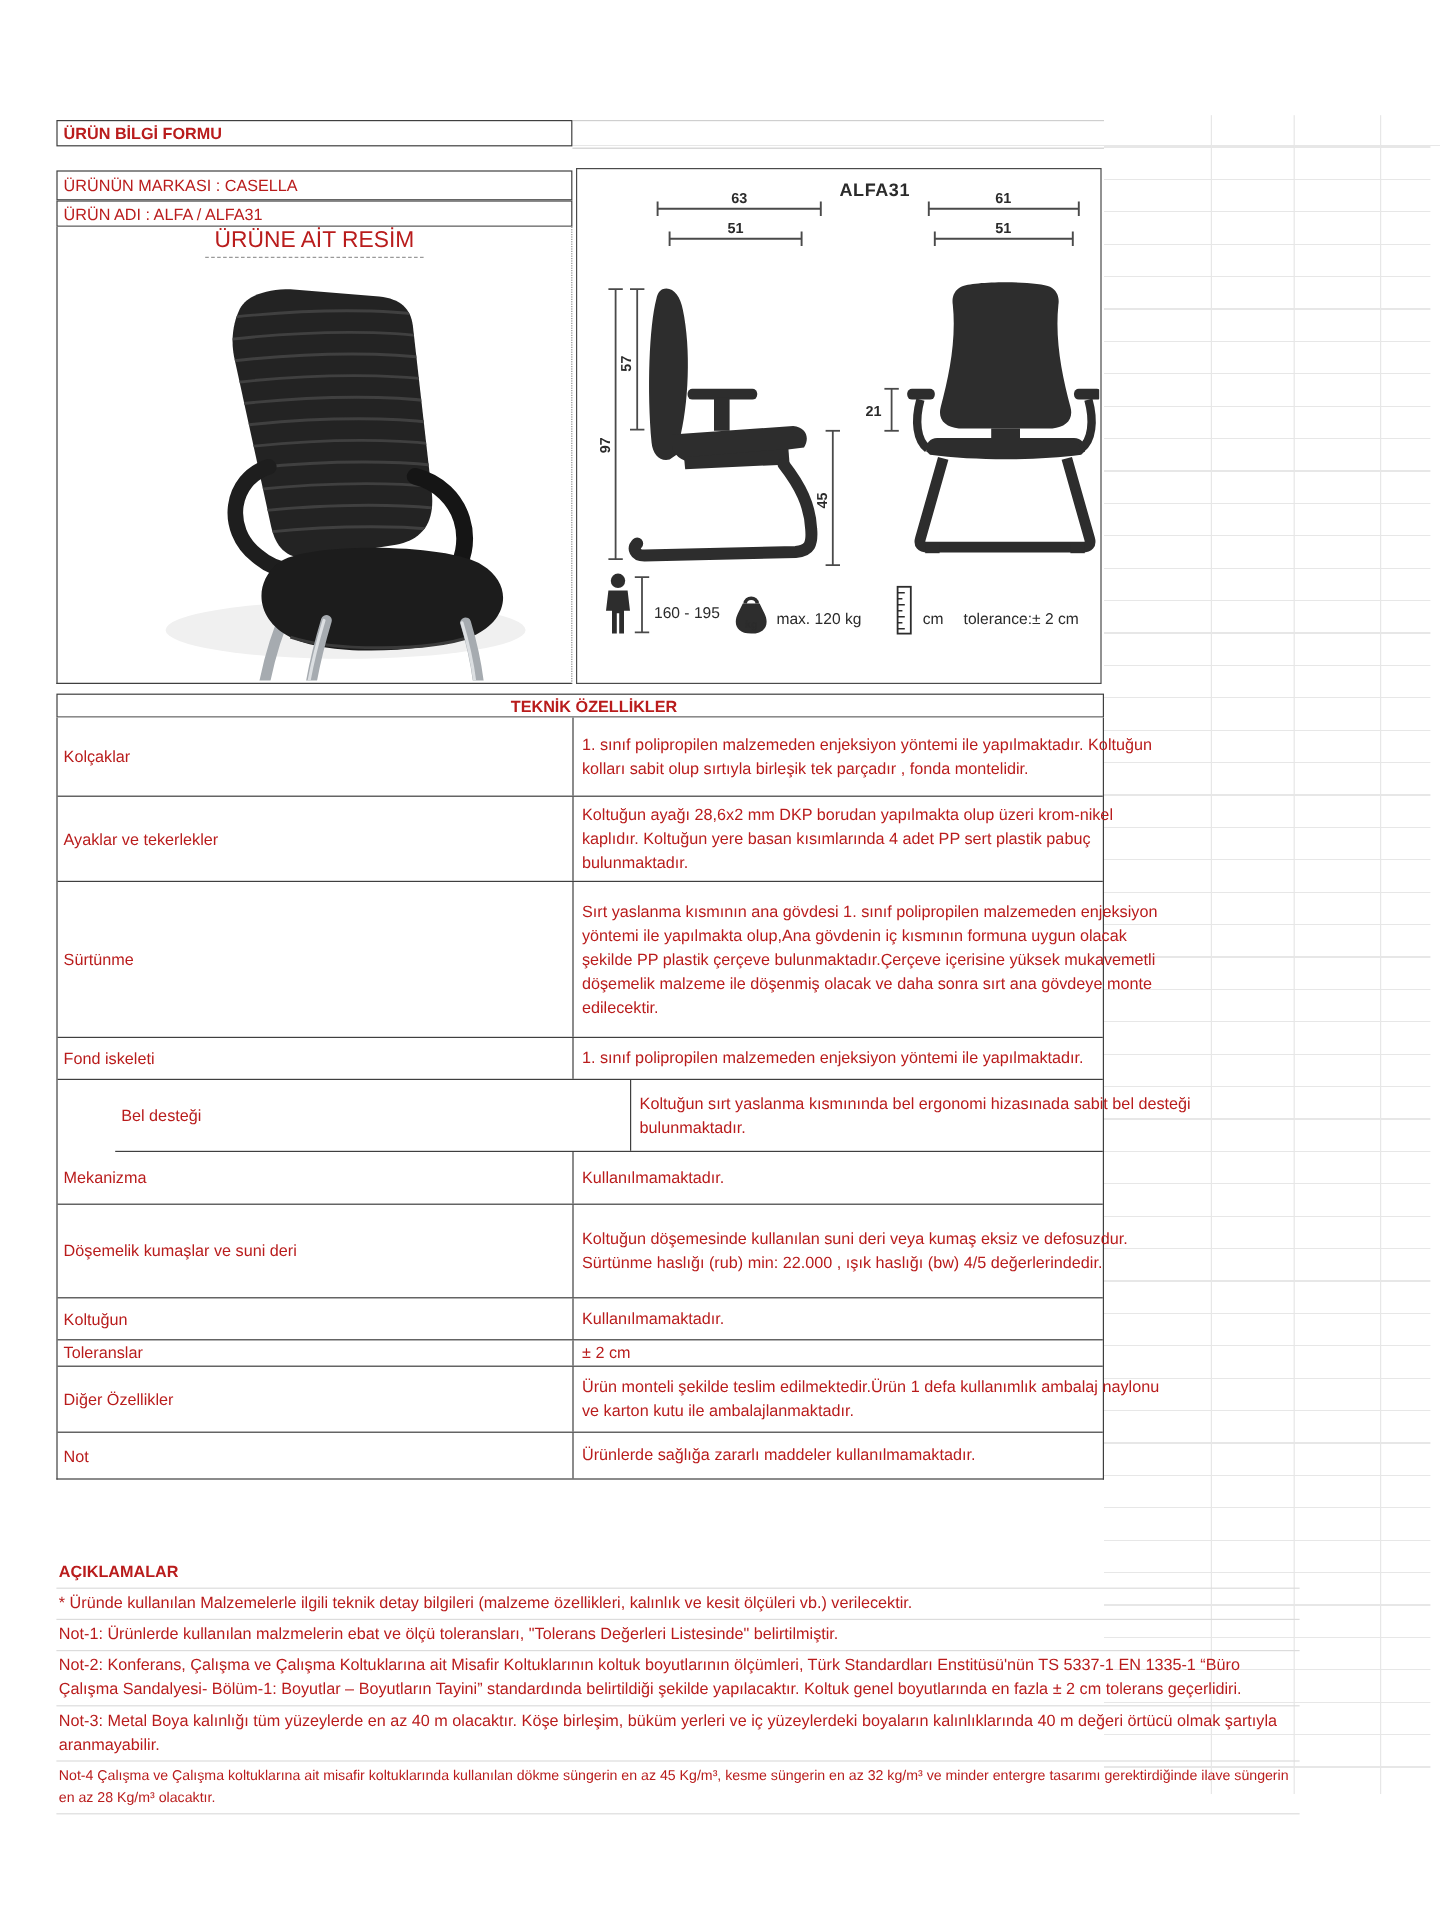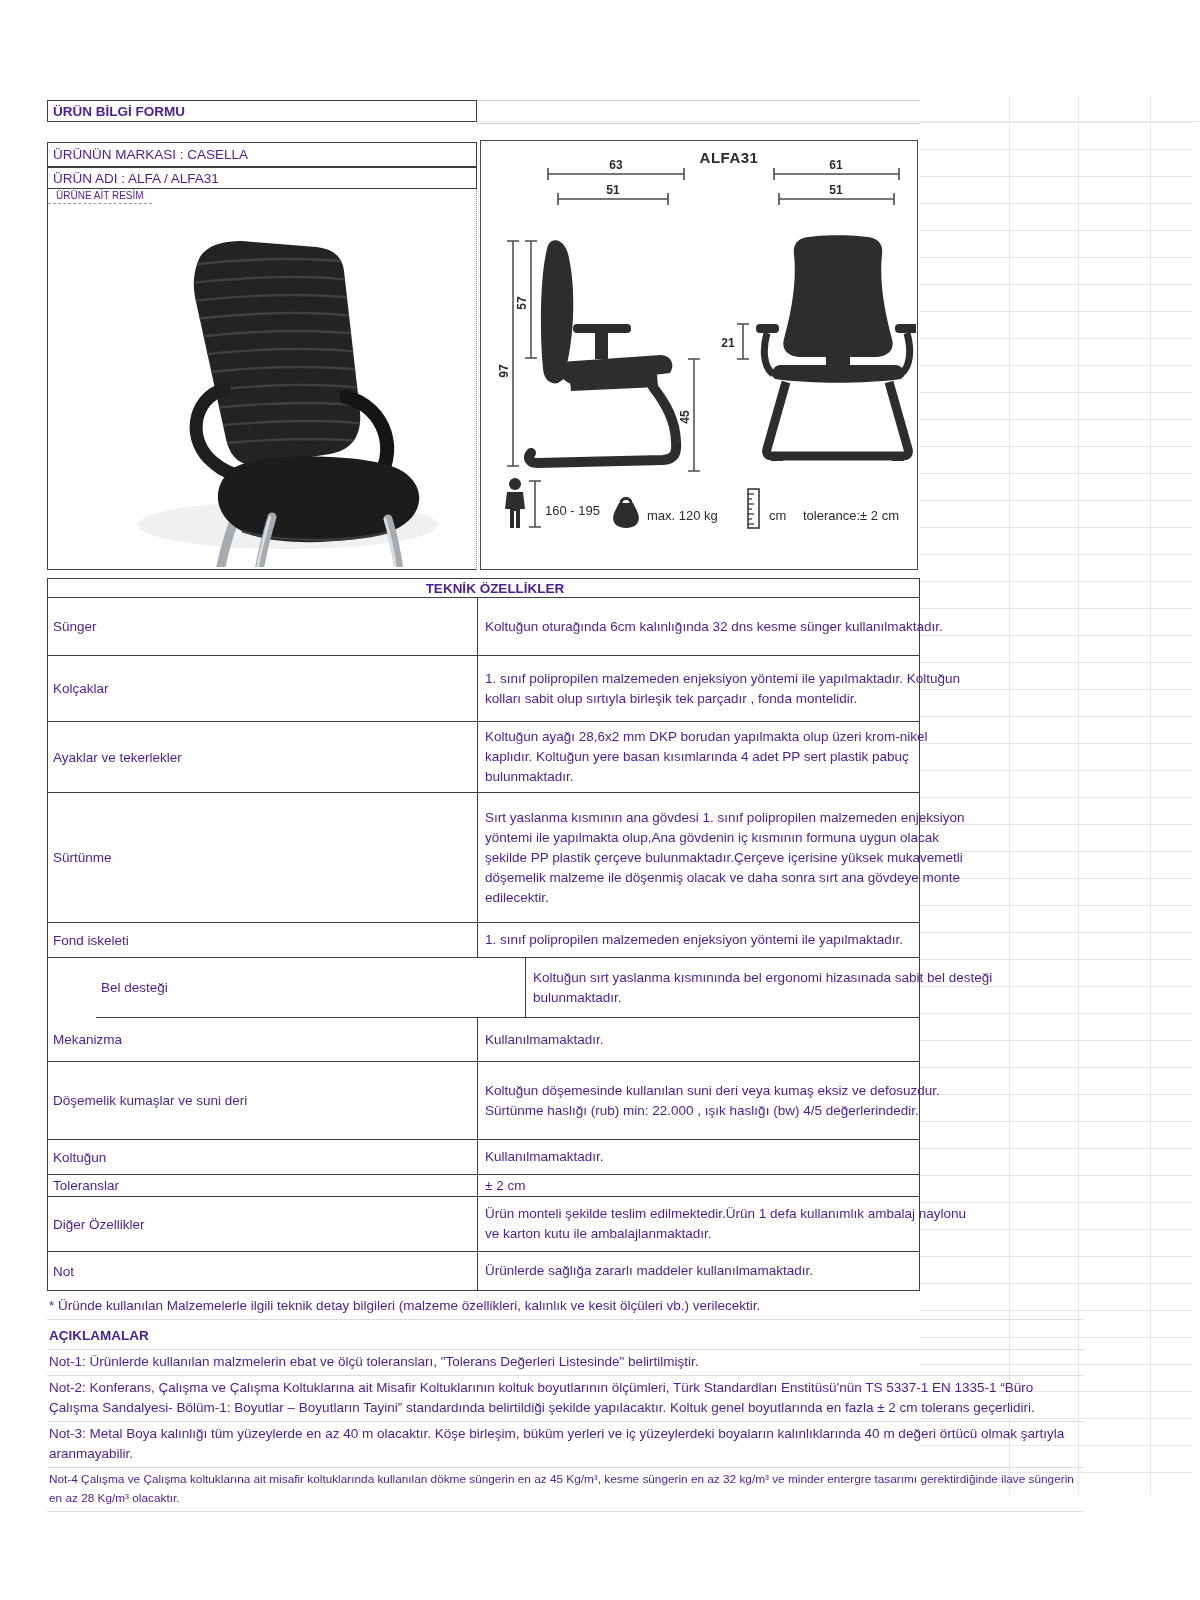--- a/index.html
+++ b/index.html
@@ -1,37 +1,37 @@
 <!DOCTYPE html>
 <html><head>
 <meta charset="utf-8">
 <style>
   html,body{margin:0;padding:0;background:#ffffff;}
   .page{position:relative;width:1200px;height:1600px;background:#fff;
-        font-family:"Liberation Sans","DejaVu Sans",sans-serif;color:#4c1d95;overflow:hidden;}
+        font-family:"Liberation Sans","DejaVu Sans",sans-serif;color:#b91c1c;overflow:hidden;}
 
   
   .grid-right{position:absolute;left:920px;top:96px;width:272px;height:1399px;
       background-image:repeating-linear-gradient(to bottom,transparent 0 26px,#e7e7e7 26px 27px);}
   .grid-topstrip{position:absolute;left:477px;top:96px;width:723px;height:44px;
       background-image:repeating-linear-gradient(to bottom,transparent 0 25px,#e7e7e7 25px 26px);}
   .vline{position:absolute;top:96px;height:1399px;width:1px;background:#e7e7e7;}
 
   
   .cell{position:absolute;left:47px;width:430px;border:1.4px solid #3f3f3f;background:#fff;
         display:flex;align-items:center;padding-left:5px;box-sizing:border-box;font-size:13.5px;}
   .title-cell{top:100px;height:22px;font-weight:bold;}
   .brand-cell{top:142px;height:25px;}
   .name-cell{top:167px;height:22px;}
   .title-ext{position:absolute;left:477px;top:100px;width:443px;height:22px;border-top:1px solid #cfcfcf;border-bottom:1px solid #cfcfcf;}
 
   
   .photo-box{position:absolute;left:47px;top:189px;width:430px;height:381px;background:#fff;
        border-left:1.4px solid #3f3f3f;border-bottom:1.4px solid #3f3f3f;border-right:1px dotted #8a8a8a;box-sizing:border-box;}
-  .photo-caption{position:absolute;left:0;top:1px;width:100%;text-align:left;font-size:10px;}
+  .photo-caption{position:absolute;left:0;top:1px;width:100%;text-align:center;font-size:19px;}
   .photo-caption span{display:inline-block;border-bottom:1px dashed #9a9a9a;padding:0 8px 2px 8px;}
   .chair-photo{position:absolute;left:0px;top:18px;}
 
   
   .drawing-box{position:absolute;left:480px;top:140px;width:438px;height:430px;background:#fff;
        border:1.4px solid #4a4a4a;box-sizing:border-box;}
 
   
   .tek-header{position:absolute;left:47px;top:578px;width:873px;height:20px;border:1.4px solid #3f3f3f;
        box-sizing:border-box;display:flex;align-items:center;justify-content:center;font-weight:bold;font-size:13.5px;background:#fff;padding-left:23px;}
@@ -236,24 +236,20 @@
           <line x1="267" y1="383" x2="273" y2="383"></line>
         </g>
       </g>
       <text class="legend-label" x="288" y="379">cm</text>
       <text class="legend-label" x="322" y="379">tolerance:± 2 cm</text>
     </svg>
   </div>
 
   <div class="tek-header">TEKNİK ÖZELLİKLER</div>
   <div class="table">
-    <div class="trow r0">
-      <div class="tlabel">Sünger</div>
-      <div class="tvalue">Koltuğun oturağında 6cm kalınlığında 32 dns kesme sünger kullanılmaktadır.</div>
-    </div>
     <div class="trow r1">
       <div class="tlabel">Kolçaklar</div>
       <div class="tvalue">1. sınıf polipropilen malzemeden enjeksiyon yöntemi ile yapılmaktadır. Koltuğun kolları sabit olup sırtıyla birleşik tek parçadır , fonda montelidir.</div>
     </div>
     <div class="trow r2">
       <div class="tlabel">Ayaklar ve tekerlekler</div>
       <div class="tvalue">Koltuğun ayağı 28,6x2 mm DKP borudan yapılmakta olup üzeri krom-nikel kaplıdır. Koltuğun yere basan kısımlarında 4 adet PP sert plastik pabuç bulunmaktadır.</div>
     </div>
     <div class="trow r3">
       <div class="tlabel">Sürtünme</div>
@@ -287,21 +283,21 @@
       <div class="tlabel">Diğer Özellikler</div>
       <div class="tvalue">Ürün monteli şekilde teslim edilmektedir.Ürün 1 defa kullanımlık ambalaj naylonu ve karton kutu ile ambalajlanmaktadır.</div>
     </div>
     <div class="trow r11">
       <div class="tlabel">Not</div>
       <div class="tvalue">Ürünlerde sağlığa zararlı maddeler kullanılmamaktadır.</div>
     </div>
   </div>
 
   <div class="notes">
+    <div class="note-row note-head">AÇIKLAMALAR</div>
     <div class="note-row">* Üründe kullanılan Malzemelerle ilgili teknik detay bilgileri (malzeme özellikleri, kalınlık ve kesit ölçüleri vb.)  verilecektir.</div>
-    <div class="note-row note-head">AÇIKLAMALAR</div>
     <div class="note-row">Not-1: Ürünlerde kullanılan malzmelerin ebat ve ölçü toleransları, "Tolerans Değerleri Listesinde" belirtilmiştir.</div>
     <div class="note-row">Not-2: Konferans, Çalışma ve Çalışma Koltuklarına ait  Misafir Koltuklarının koltuk boyutlarının ölçümleri, Türk Standardları Enstitüsü'nün TS 5337-1 EN 1335-1 “Büro Çalışma Sandalyesi- Bölüm-1: Boyutlar – Boyutların Tayini” standardında belirtildiği şekilde yapılacaktır. Koltuk genel boyutlarında en fazla ± 2 cm tolerans geçerlidiri.</div>
     <div class="note-row">Not-3: Metal Boya kalınlığı tüm yüzeylerde en az 40 m  olacaktır. Köşe birleşim, büküm yerleri ve iç yüzeylerdeki boyaların kalınlıklarında 40 m değeri örtücü olmak şartıyla aranmayabilir.</div>
     <div class="note-row note-small">Not-4 Çalışma ve Çalışma koltuklarına ait misafir koltuklarında kullanılan dökme süngerin en az 45 Kg/m³, kesme süngerin en az 32 kg/m³ ve minder entergre tasarımı gerektirdiğinde ilave süngerin en az 28 Kg/m³ olacaktır.</div>
   </div>
 
 </div>
 
 </body></html>

